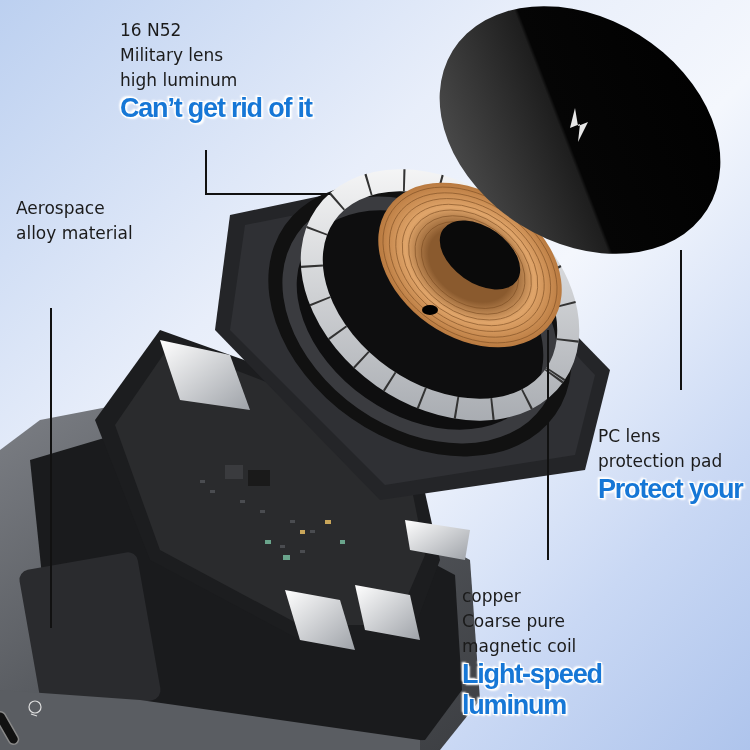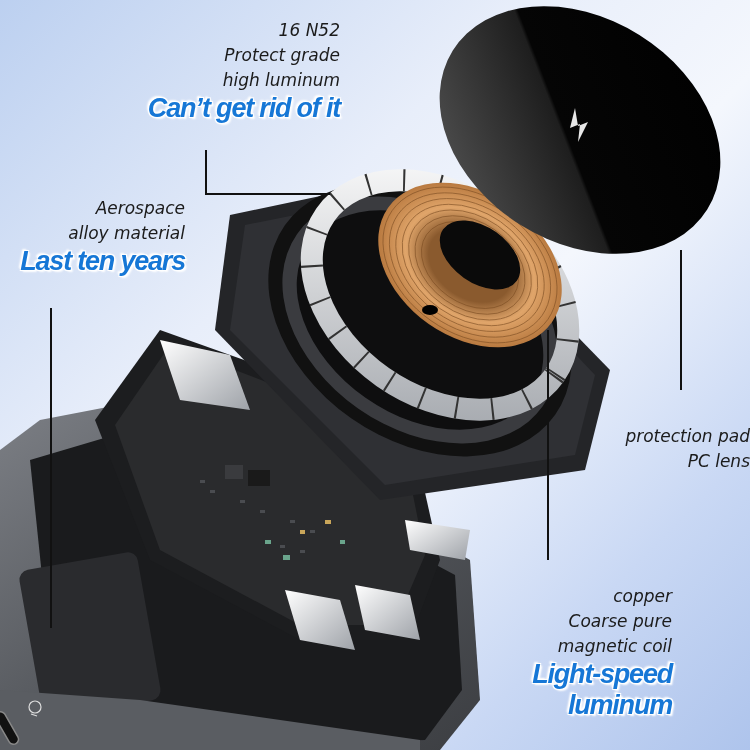--- a/index.html
+++ b/index.html
@@ -1,27 +1,27 @@
 <!DOCTYPE html>
 <html><head>
 <meta charset="utf-8">
 <style>
   html,body{margin:0;padding:0;}
   body{width:750px;height:750px;overflow:hidden;position:relative;
     font-family:"DejaVu Sans","Liberation Sans",sans-serif;}
   .bg{position:absolute;inset:0;
     background:linear-gradient(135deg,#bcd0f0 0%,#e8eefa 35%,#f4f7fd 55%,#c9d8f4 80%,#aec4ec 100%);}
   .art{position:absolute;inset:0;}
-  .label{position:absolute;text-align:right;color:#1b1b1b;font-size:17px;line-height:25px;font-weight:normal;font-style:italic;}
+  .label{position:absolute;text-align:left;color:#1b1b1b;font-size:17px;line-height:25px;font-weight:normal;}
   .label .line{display:block;}
   .slogan{display:block;font-family:"Liberation Sans",sans-serif;font-weight:bold;color:#1677d6;
     font-size:27px;line-height:31px;letter-spacing:-1.2px;
     text-shadow:0 0 2px #fff,0 0 3px #fff,1px 1px 0 #fff,-1px -1px 0 #fff,1px -1px 0 #fff,-1px 1px 0 #fff,2px 2px 2px #fff,-2px -2px 2px #fff;}
   #lbl-magnet{left:120px;top:18px;width:220px;}
-  #lbl-alloy{left:0px;top:196px;width:185px;}
+  #lbl-alloy{left:16px;top:196px;width:185px;}
   #lbl-lens{left:598px;top:424px;width:152px;}
   #lbl-coil{left:462px;top:584px;width:210px;}
   .leader{position:absolute;background:#111;}
 </style>
 </head>
 <body>
 
 <div class="bg"></div>
 
 <svg class="art" width="750" height="750" viewBox="0 0 750 750">
@@ -127,34 +127,34 @@
 </svg>
 
 <div class="leader" style="left:205px;top:150px;width:2px;height:45px;"></div>
 <div class="leader" style="left:205px;top:193px;width:125px;height:2px;"></div>
 <div class="leader" style="left:50px;top:308px;width:2px;height:320px;"></div>
 <div class="leader" style="left:680px;top:250px;width:2px;height:140px;"></div>
 <div class="leader" style="left:547px;top:330px;width:2px;height:230px;"></div>
 
 <div class="label" id="lbl-magnet">
   <span class="line">16 N52</span>
-  <span class="line">Protect grade</span>
+  <span class="line">Military lens</span>
   <span class="line">high luminum</span>
   <span class="slogan">Can’t get rid of it</span>
 </div>
 
 <div class="label" id="lbl-alloy">
   <span class="line">Aerospace</span>
   <span class="line">alloy material</span>
-  <span class="slogan">Last ten years</span>
 </div>
 
 <div class="label" id="lbl-lens">
+  <span class="line">PC lens</span>
   <span class="line">protection pad</span>
-  <span class="line">PC lens</span>
+  <span class="slogan">Protect your</span>
 </div>
 
 <div class="label" id="lbl-coil">
   <span class="line">copper</span>
   <span class="line">Coarse pure</span>
   <span class="line">magnetic coil</span>
   <span class="slogan">Light-speed</span>
   <span class="slogan">luminum</span>
 </div>
 

